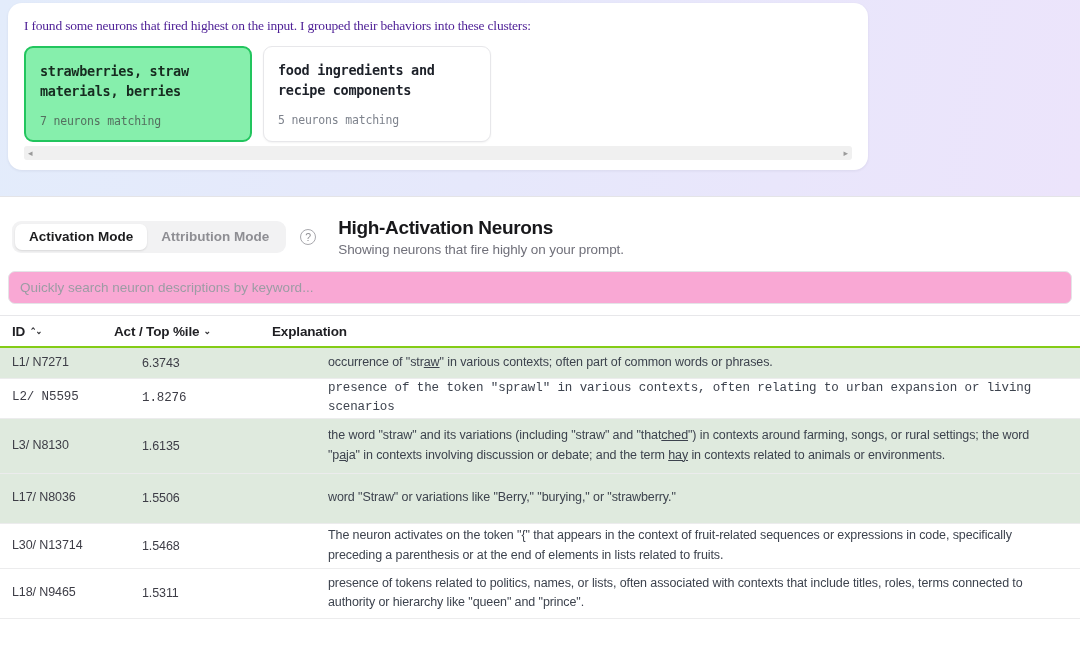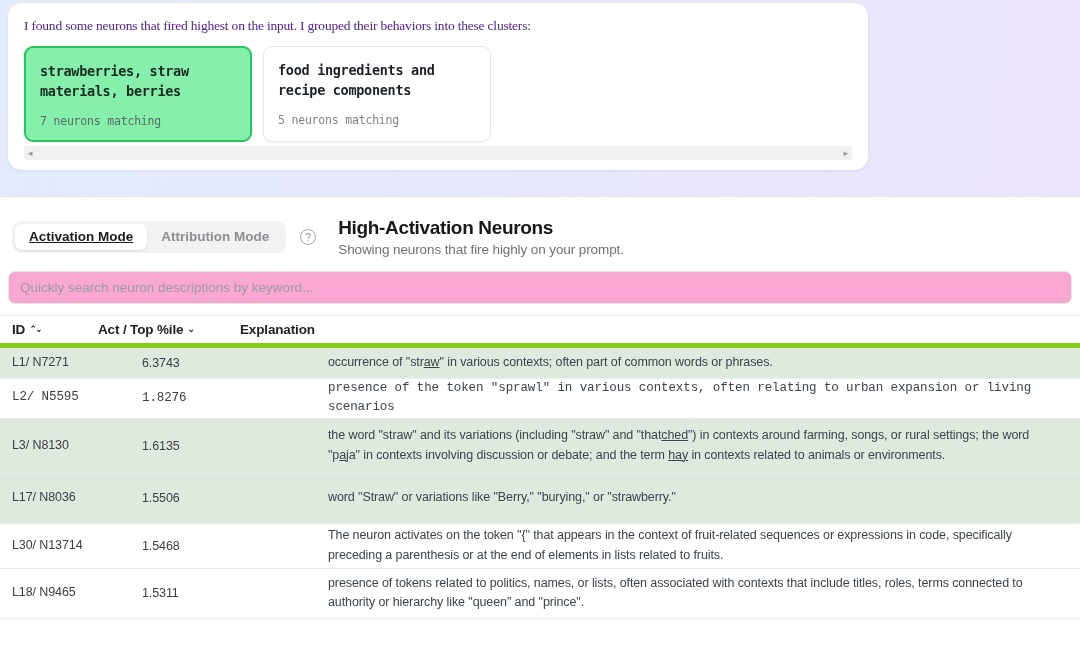--- a/index.html
+++ b/index.html
@@ -133,21 +133,20 @@
     line-height: 26px;
     border-radius: 7px;
     color: #8e8e93;
     white-space: nowrap;
     cursor: pointer;
   }
   .mode-btn.active {
     background: #ffffff;
     color: #1c1c1e;
     box-shadow: 0 1px 2px rgba(0,0,0,0.11);
-    text-decoration: underline;
   }
 
   .help-icon {
     margin-left: 14px;
     width: 16px;
     height: 16px;
     border: 1.2px solid #a8a8ad;
     border-radius: 50%;
     color: #8e8e93;
     font-size: 10.5px;
@@ -189,22 +188,23 @@
   .search-input::placeholder { color: #9c9ca4; }
 
   
   .table { width: 1080px; margin-top: 11px; }
 
   .thead {
     display: flex;
     align-items: center;
     height: 33px;
     border-top: 1px solid #e7e7ea;
-    border-bottom: 5px solid #84cc16;
+    border-bottom: 2px solid #84cc16;
     padding: 0 16px 0 12px;
+    gap: 16px;
   }
   .th {
     font-size: 13.5px;
     font-weight: 700;
     color: #1f1f23;
     display: flex;
     align-items: center;
     gap: 4px;
     letter-spacing: -0.15px;
     cursor: pointer;

